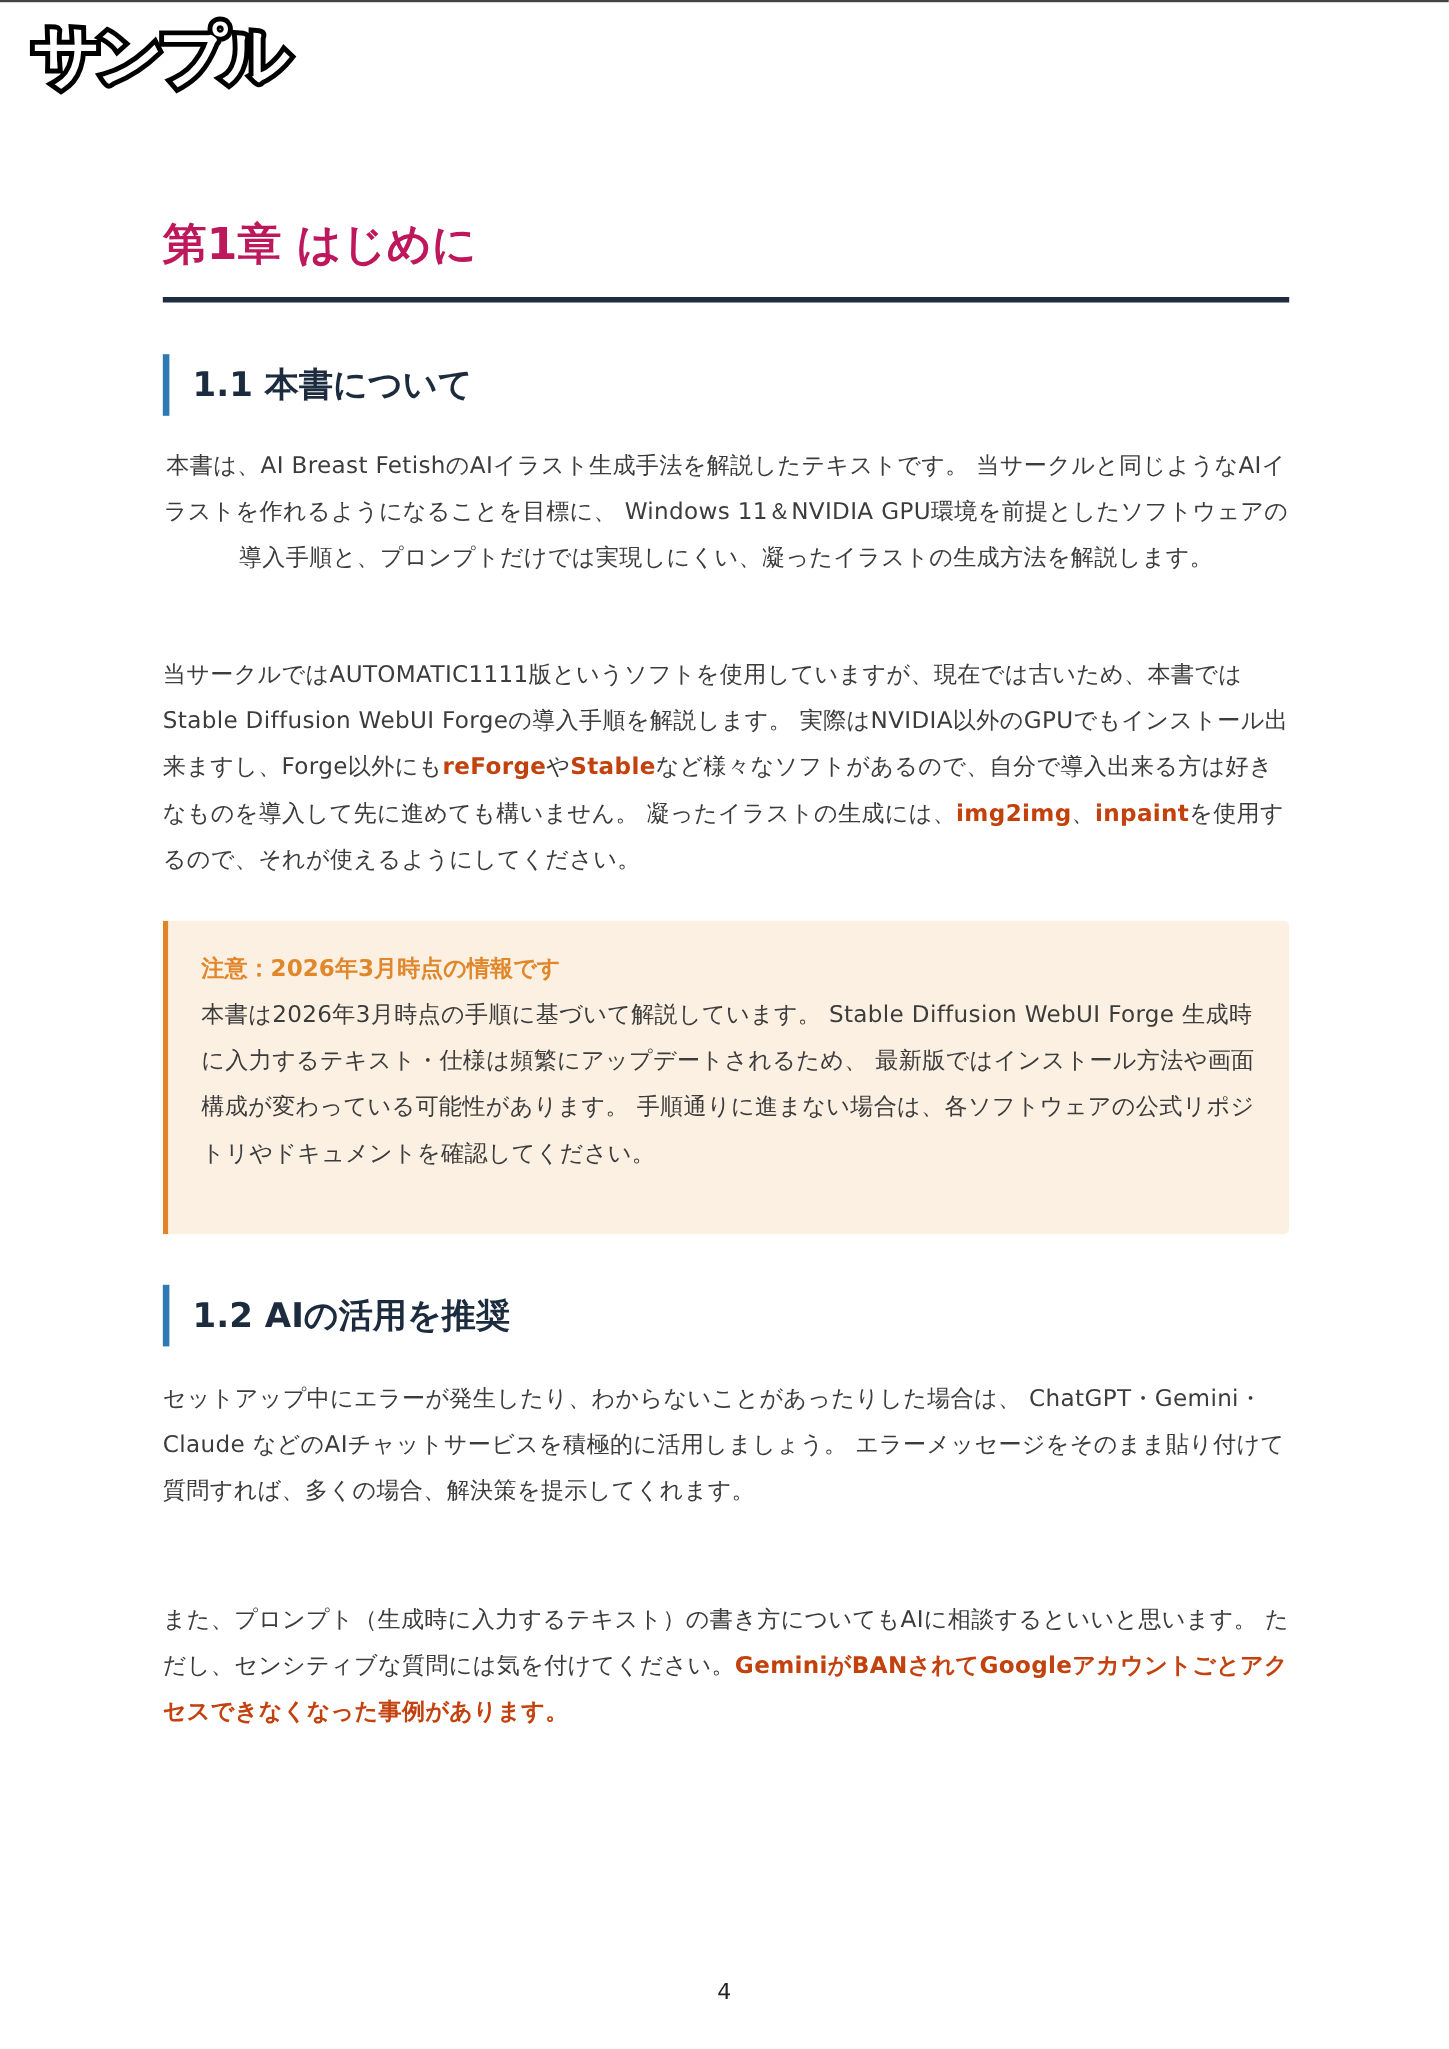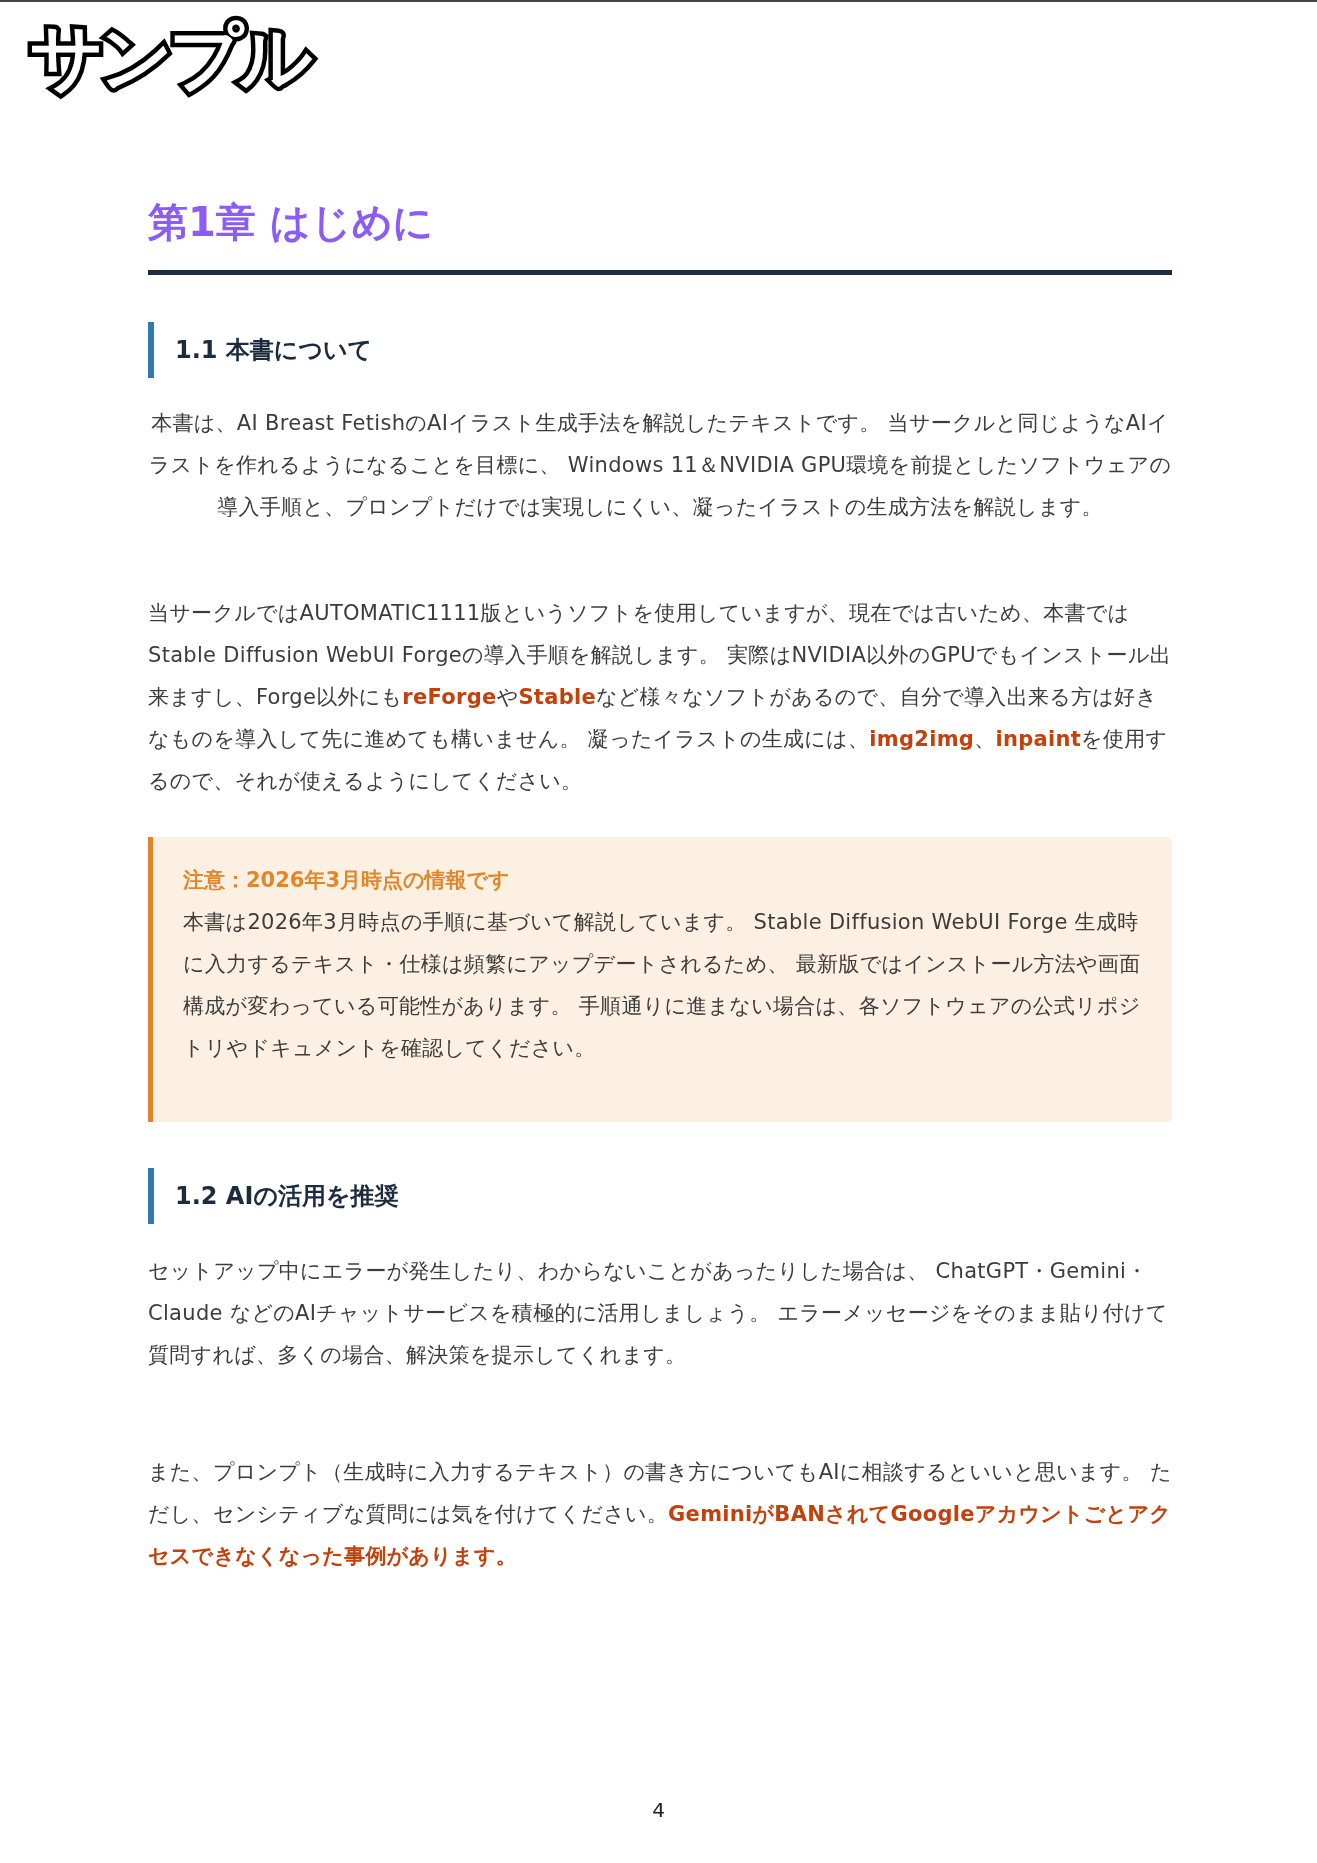--- a/index.html
+++ b/index.html
@@ -5,42 +5,42 @@
   html, body { margin: 0; padding: 0; }
   body {
     width: 1317px; height: 1863px; position: relative; overflow: hidden;
     background: #ffffff;
     font-family: "DejaVu Sans", "Liberation Sans", sans-serif;
     color: #3a3a3a;
   }
   .top-line { position: absolute; left: 0; top: 0; width: 1317px; height: 2px; background: #444; }
   .watermark {
     position: absolute; left: 30px; top: 18px;
-    font-size: 72px; font-weight: bold; letter-spacing: -4px;
+    font-size: 60px; font-weight: bold; letter-spacing: -4px;
     color: #ffffff;
     -webkit-text-stroke: 9px #000;
     paint-order: stroke fill;
     line-height: 1.1;
     font-family: "DejaVu Sans", sans-serif;
   }
   .page {
     position: absolute; left: 148px; top: 0; width: 1024px;
   }
   .chapter-title {
     position: absolute; left: 0; top: 196px;
-    font-size: 40px; font-weight: bold; color: #8b5cf6; margin: 0; line-height: 52px;
+    font-size: 40px; font-weight: bold; color: #be185d; margin: 0; line-height: 52px;
   }
   .chapter-rule {
     position: absolute; left: 0; top: 270px; width: 1024px; height: 5px; background: #1f2d40;
   }
   .section-title {
     position: absolute; left: 0; margin: 0;
     border-left: 6px solid #2f7ab3;
     padding-left: 21px;
-    font-size: 24px; font-weight: bold; color: #1c2b3d;
+    font-size: 31px; font-weight: bold; color: #1c2b3d;
     height: 56px; line-height: 56px;
   }
   .para {
     position: absolute; left: 0; width: 1024px; margin: 0;
     font-size: 21px; line-height: 42px; color: #3c3c3c;
     letter-spacing: 0.3px;
   }
   .para b { color: #c2410c; }
   .callout {
     position: absolute; left: 0; top: 837px; width: 1024px; height: 285px;

